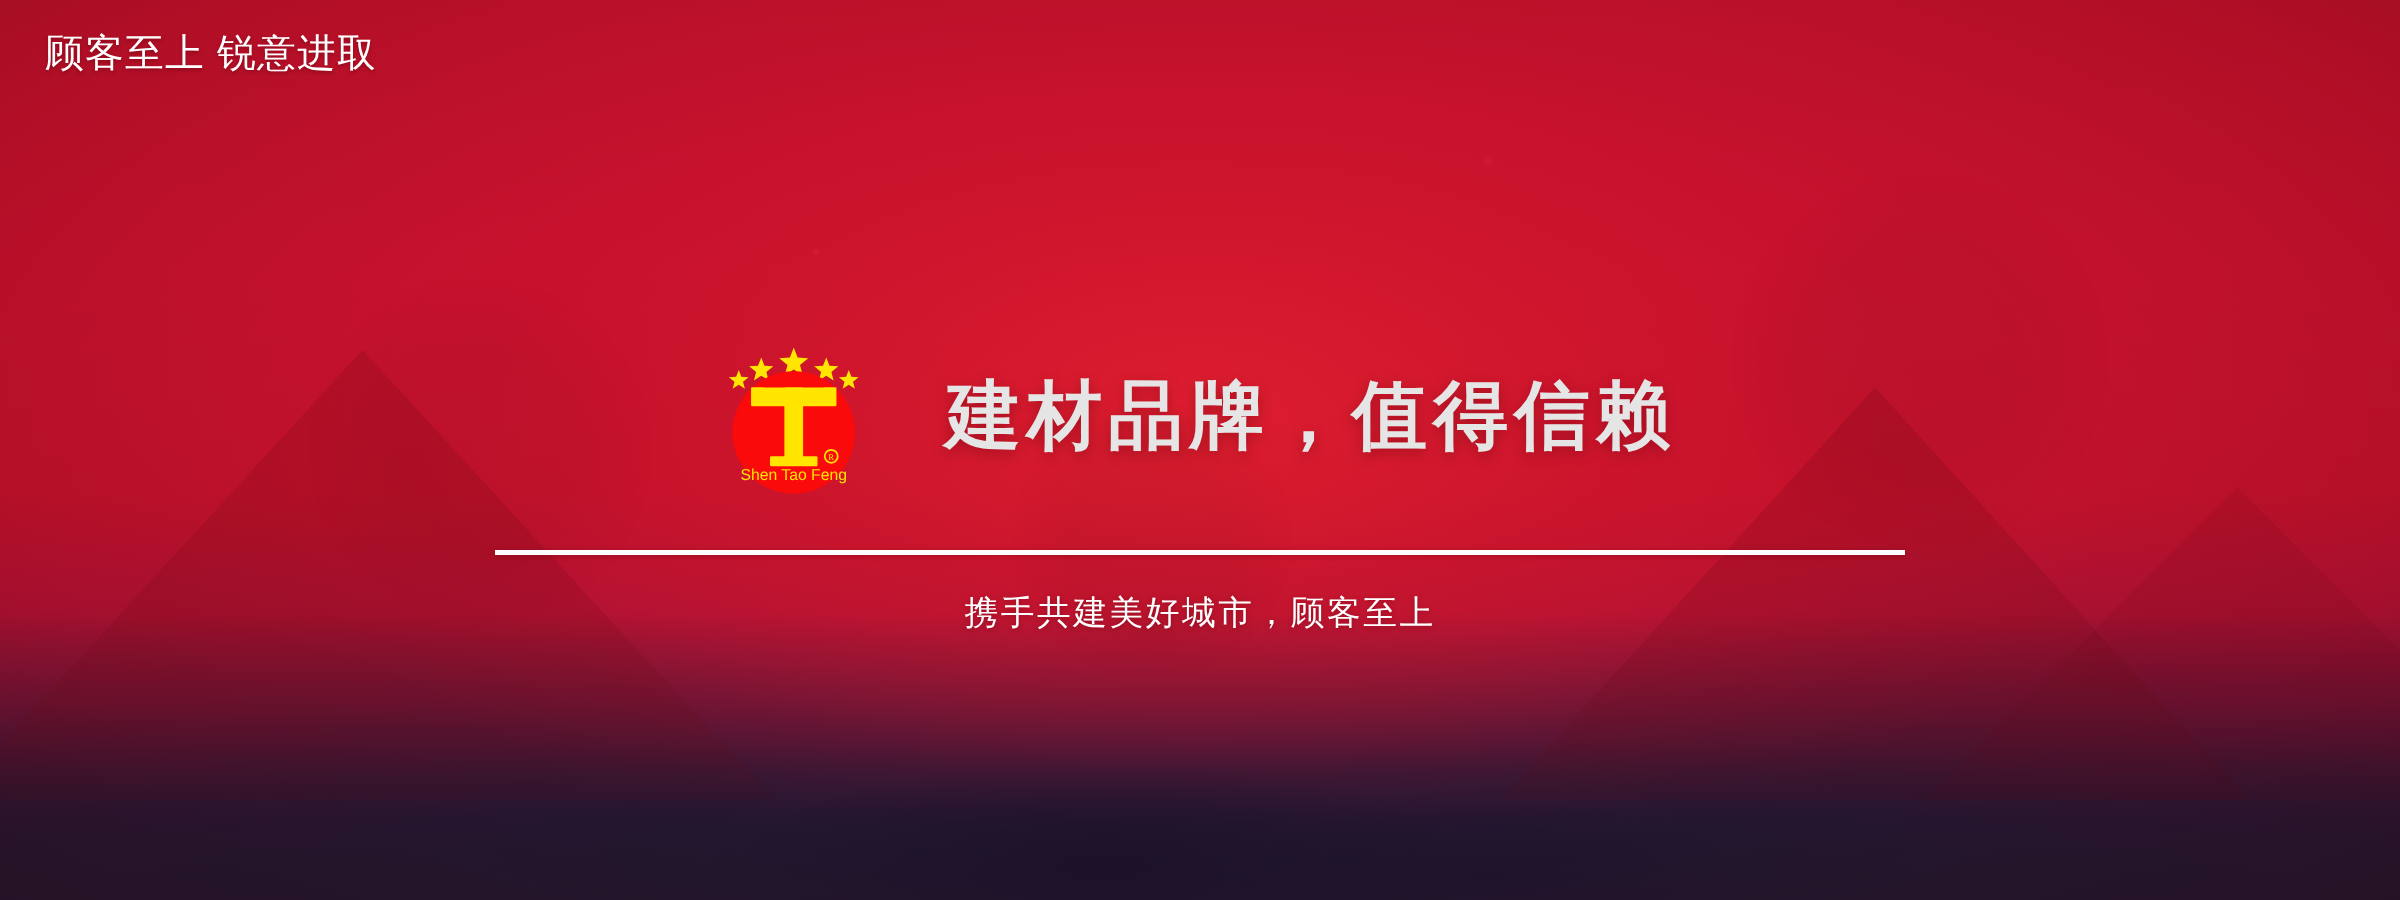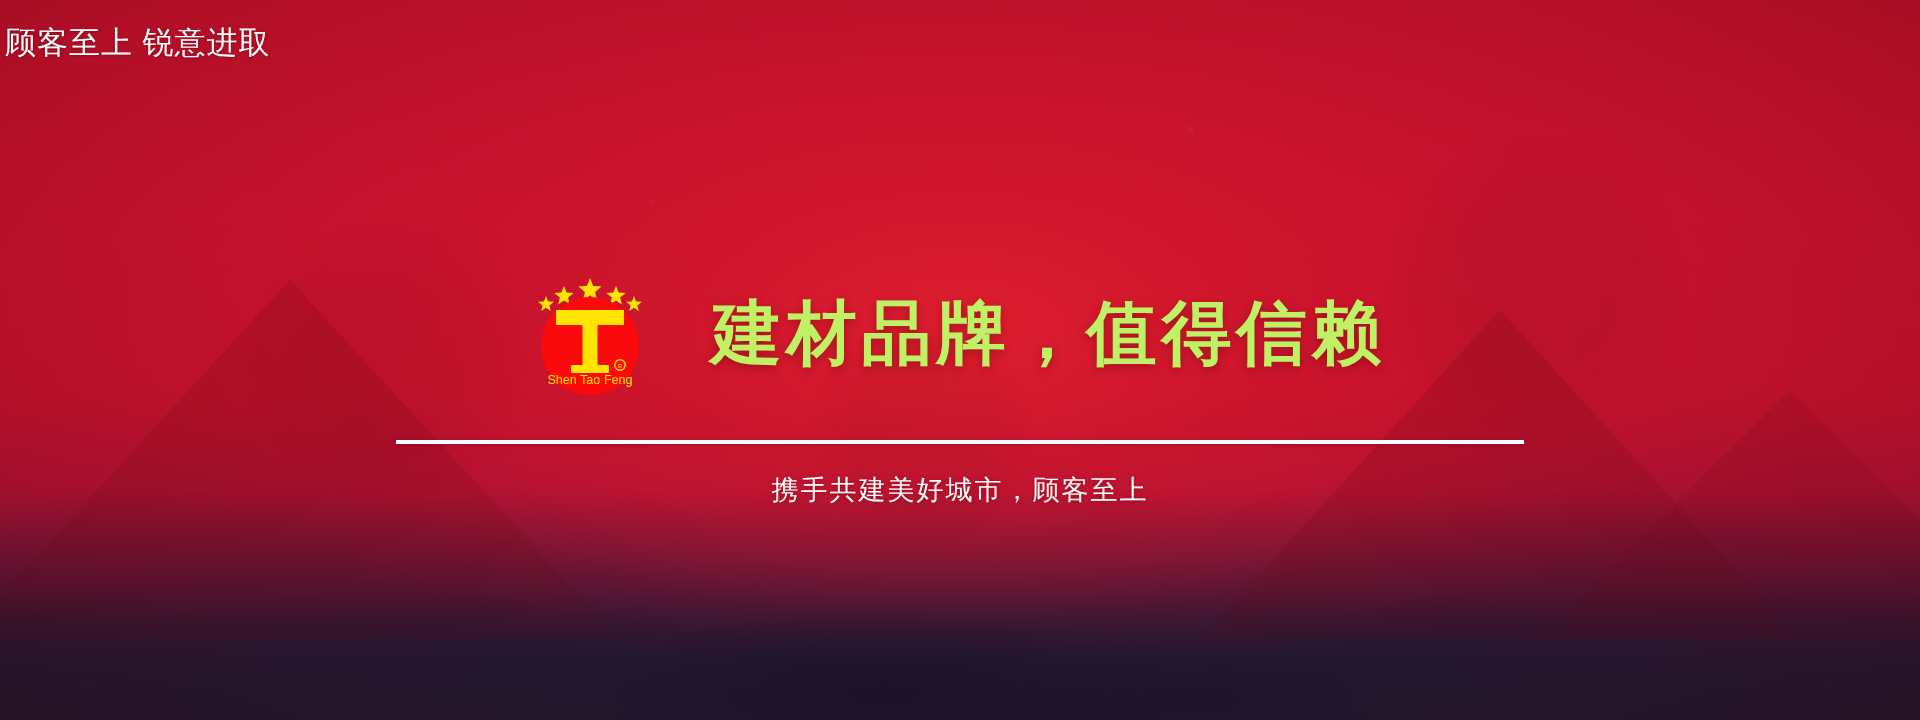--- a/index.html
+++ b/index.html
@@ -106,21 +106,21 @@
     background: radial-gradient(ellipse at 50% 45%,
       rgba(0,0,0,0) 45%,
       rgba(90, 0, 14, 0.18) 80%,
       rgba(70, 0, 12, 0.3) 100%);
     pointer-events: none;
   }
 
   
   .slogan {
     position: absolute;
-    left: 5px;
+    left: 36px;
     top: 26px;
     color: #ffffff;
     font-size: 31px;
     line-height: 1.1;
     letter-spacing: 1px;
     white-space: nowrap;
     text-shadow: 0 1px 3px rgba(90, 0, 10, 0.45);
   }
 
   
@@ -143,22 +143,22 @@
   .logo {
     position: relative;
     width: 112px;
     height: 122px;
     flex: 0 0 auto;
     margin-top: 4px;
   }
   .logo svg { display: block; }
 
   .headline {
-    color: #bef264;
-    font-size: 70px;
+    color: #e5e5e5;
+    font-size: 60px;
     font-weight: bold;
     letter-spacing: 5px;
     line-height: 1;
     white-space: nowrap;
     text-shadow: 0 3px 10px rgba(80, 0, 10, 0.35);
   }
 
   .divider {
     width: 1128px;
     height: 4px;

